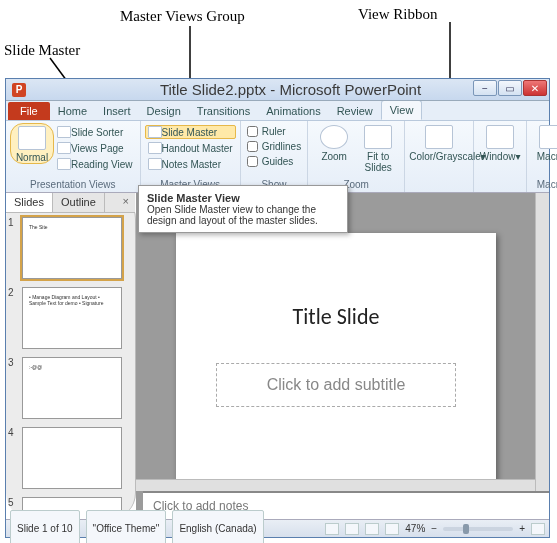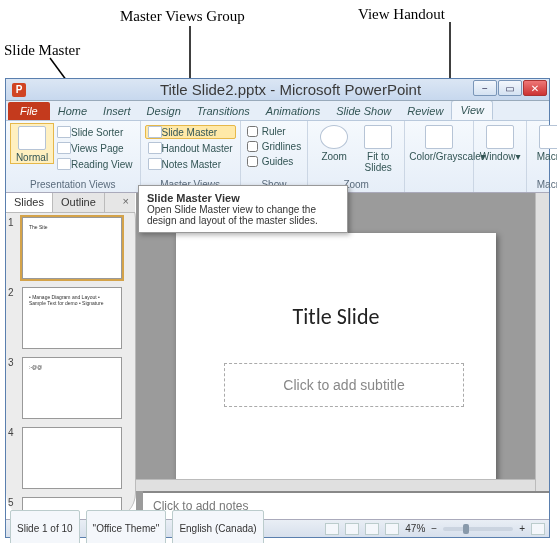--- a/index.html
+++ b/index.html
@@ -11,72 +11,72 @@
 
   
   .win { position: absolute; top: 78px; left: 5px; width: 545px; height: 460px; border: 1px solid #5a7fae; background: #fff; }
   .titlebar { height: 22px; background: linear-gradient(#dbe6f4, #c7d8ee); border-bottom: 1px solid #9ab; display: flex; align-items: center; position: relative; }
   .titlebar .p-icon { width: 14px; height: 14px; margin: 0 6px; background: #d04423; color: #fff; font-weight: bold; font-size: 10px; display: inline-flex; align-items: center; justify-content: center; border-radius: 2px; }
   .titlebar .title { flex: 1; text-align: center; font-size: 15px; color: #3a3a3a; }
   .win-btns { position: absolute; right: 2px; top: 1px; display: flex; }
   .win-btn { width: 24px; height: 16px; margin-left: 1px; border: 1px solid #7a96b8; background: linear-gradient(#f3f7fc,#d4e2f2); border-radius: 2px; font-size: 10px; display:flex; align-items:center; justify-content:center; color:#335; cursor:pointer;}
   .win-btn.close { background: linear-gradient(#e77,#c33); color:#fff; border-color:#a33;}
   .ribbon-tabs { height: 20px; background: #e6eef8; display: flex; align-items: flex-end; border-bottom: 1px solid #b9c9dc; font-size: 11px; }
-  .tab { padding: 3px 8px; color: #355; cursor:pointer;font-style:italic; }
+  .tab { padding: 3px 8px; color: #355; cursor:pointer; }
   .tab.file { background: #c43a1d; color: #fff; border-radius: 2px 2px 0 0; margin-left: 2px; padding: 3px 12px; }
   .tab.active { background: #f3f7fc; border: 1px solid #b9c9dc; border-bottom: 1px solid #f3f7fc; border-radius: 3px 3px 0 0; }
   .ribbon { height: 72px; background: linear-gradient(#f5f9fd,#e6eef8); border-bottom: 1px solid #aab; display: flex; }
   .group { border-right: 1px solid #cbd6e4; padding: 2px 4px 0 4px; display: flex; flex-direction: column; }
   .group-body { flex:1; display:flex; align-items:flex-start; }
   .group-label { text-align:center; font-size: 10px; color:#5a6b7c; padding:1px 0 2px 0; }
   .big-btn { width: 44px; text-align:center; font-size:10px; color:#355; padding-top:2px; cursor:pointer;}
   .big-btn .ic { width: 28px; height: 24px; margin: 0 auto 2px auto; border:1px solid #b6c4d6; background:#fff; border-radius:2px; position:relative;}
   .small-stack { display:flex; flex-direction:column; gap:2px; padding-top:2px;}
   .small-btn { display:flex; align-items:center; gap:0; font-size:10px; color:#355; padding:1px 3px; cursor:pointer; white-space:nowrap;}
   .small-btn .ic { width:14px; height:12px; border:1px solid #b6c4d6; background:#fff; border-radius:1px;}
   .highlight { background: #ffe9a8; border:1px solid #e6b84a; border-radius:2px; padding:0 2px;}
-  .active-norm { background:#fff0c0; border:1px solid #e6b84a; border-radius:0;}
+  .active-norm { background:#fff0c0; border:1px solid #e6b84a; border-radius:13px;}
   .chk { display:flex; align-items:center; gap:4px; font-size:10px; color:#355; padding:1px 2px;}
   .chk input { width:11px; height:11px;}
 
   
   .workspace { position:absolute; top:114px; left:0; right:0; bottom:18px; display:flex; }
   .thumbs { width:130px; border-right:1px solid #bbb; background:#ececec; display:flex; flex-direction:column;border-radius:26px;}
   .thumb-tabs { height:20px; display:flex; background:#e6e6e6; border-bottom:1px solid #bbb;}
   .thumb-tab { padding:3px 8px; font-size:11px; color:#333; border-right:1px solid #bbb; cursor:pointer;}
   .thumb-tab.active { background:#fff;}
   .thumb-close { margin-left:auto; padding:2px 6px; color:#666; cursor:pointer;}
   .thumb-list { flex:1; overflow:hidden; padding:4px 2px;}
   .thumb-row { display:flex; align-items:flex-start; margin-bottom:8px;}
   .thumb-num { width:10px; font-size:10px; color:#444; }
   .thumb { width:100px; height:62px; background:#fff; border:1px solid #999; margin-left:4px; position:relative; font-size:5px; color:#333; padding:6px;}
   .thumb.sel { outline:2px solid #d4a34a;}
   .editor { flex:1; background:#9b9b9b; position:relative;}
   .slide { position:absolute; left:40px; top:40px; width:320px; height:280px; background:#fff; box-shadow:2px 2px 6px rgba(0,0,0,.4);}
   .slide .t1 { position:absolute; left:0; right:0; top:70px; text-align:center; font-size:22px; color:#222; font-family: Calibri, sans-serif;}
-  .slide .sub { position:absolute; left:48px; top:130px; width:240px; height:44px; border:1px dashed #aaa; display:flex; align-items:center; justify-content:center; color:#888; font-size:14px;}
+  .slide .sub { position:absolute; left:40px; top:130px; width:240px; height:44px; border:1px dashed #aaa; display:flex; align-items:center; justify-content:center; color:#888; font-size:16px;}
   .tooltip { position:absolute; left:2px; top:-8px; width:210px; background:#fff; border:1px solid #999; box-shadow:2px 2px 5px rgba(0,0,0,.3); padding:6px 8px; font-size:10px; color:#333; z-index:5;}
   .tooltip b { font-size:11px;}
   .notes { position:absolute; left:0; right:0; bottom:0; height:28px; background:#fff; border-top:2px solid #888; padding:6px 10px; color:#777; font-size:12px;margin-left:7px;}
   .vscroll { position:absolute; right:0; top:0; width:14px; bottom:28px; background:#e0e0e0; border-left:1px solid #bbb;}
   .hscroll { position:absolute; left:0; right:14px; bottom:28px; height:12px; background:#e0e0e0; border-top:1px solid #bbb;}
 
   .status { position:absolute; left:0; right:0; bottom:0; height:18px; background:linear-gradient(#e9eef5,#d7e0ec); border-top:1px solid #aab; display:flex; align-items:center; font-size:10px; color:#333; padding:0 4px; gap:6px;}
   .status .seg { border:1px solid #bcc; padding:12px 6px; background:#f4f7fb; border-radius:2px;}
   .status .spacer { flex:1;}
   .status .vbtn { width:14px; height:12px; border:1px solid #bcc; background:#f4f7fb;}
   .zoom-track { width:70px; height:4px; background:#cbd4e0; position:relative; border-radius:2px;}
   .zoom-thumb { position:absolute; top:-3px; width:6px; height:10px; background:#89a; border-radius:2px;}
 </style>
 </head>
 <body>
 
 <div class="annot" style="top:42px; left:4px;">Slide Master</div>
 <div class="annot" style="top:8px; left:120px;">Master Views Group</div>
-<div class="annot" style="top:6px; left:358px;">View Handout</div>
+<div class="annot" style="top:6px; left:358px;">View Ribbon</div>
 
 <svg class="arrow" style="top:0;left:0;" width="557" height="100">
   <defs>
       <marker id="ah" markerWidth="8" markerHeight="8" refX="6" refY="3" orient="auto">
         <path d="M0,0 L7,3 L0,6 Z" fill="#000"></path>
       </marker>
     </defs>
   <line x1="50" y1="58" x2="150" y2="194" stroke="#000" stroke-width="1.5" marker-end="url(#ah)"></line>
   <line x1="190" y1="26" x2="190" y2="180" stroke="#000" stroke-width="1.5" marker-end="url(#ah)"></line>
   <line x1="450" y1="22" x2="450" y2="108" stroke="#000" stroke-width="1.5" marker-end="url(#ah)"></line>
@@ -94,21 +94,20 @@
     </div>
   </div>
 
   <div class="ribbon-tabs">
     <div class="tab file">File</div>
     <div class="tab">Home</div>
     <div class="tab">Insert</div>
     <div class="tab">Design</div>
     <div class="tab">Transitions</div>
     <div class="tab">Animations</div>
-    <div class="tab">Slide Show</div>
     <div class="tab">Review</div>
     <div class="tab active">View</div>
   </div>
 
   <div class="ribbon">
 
     <div class="group">
       <div class="group-body">
         <div class="big-btn active-norm">
           <div class="ic"></div>

